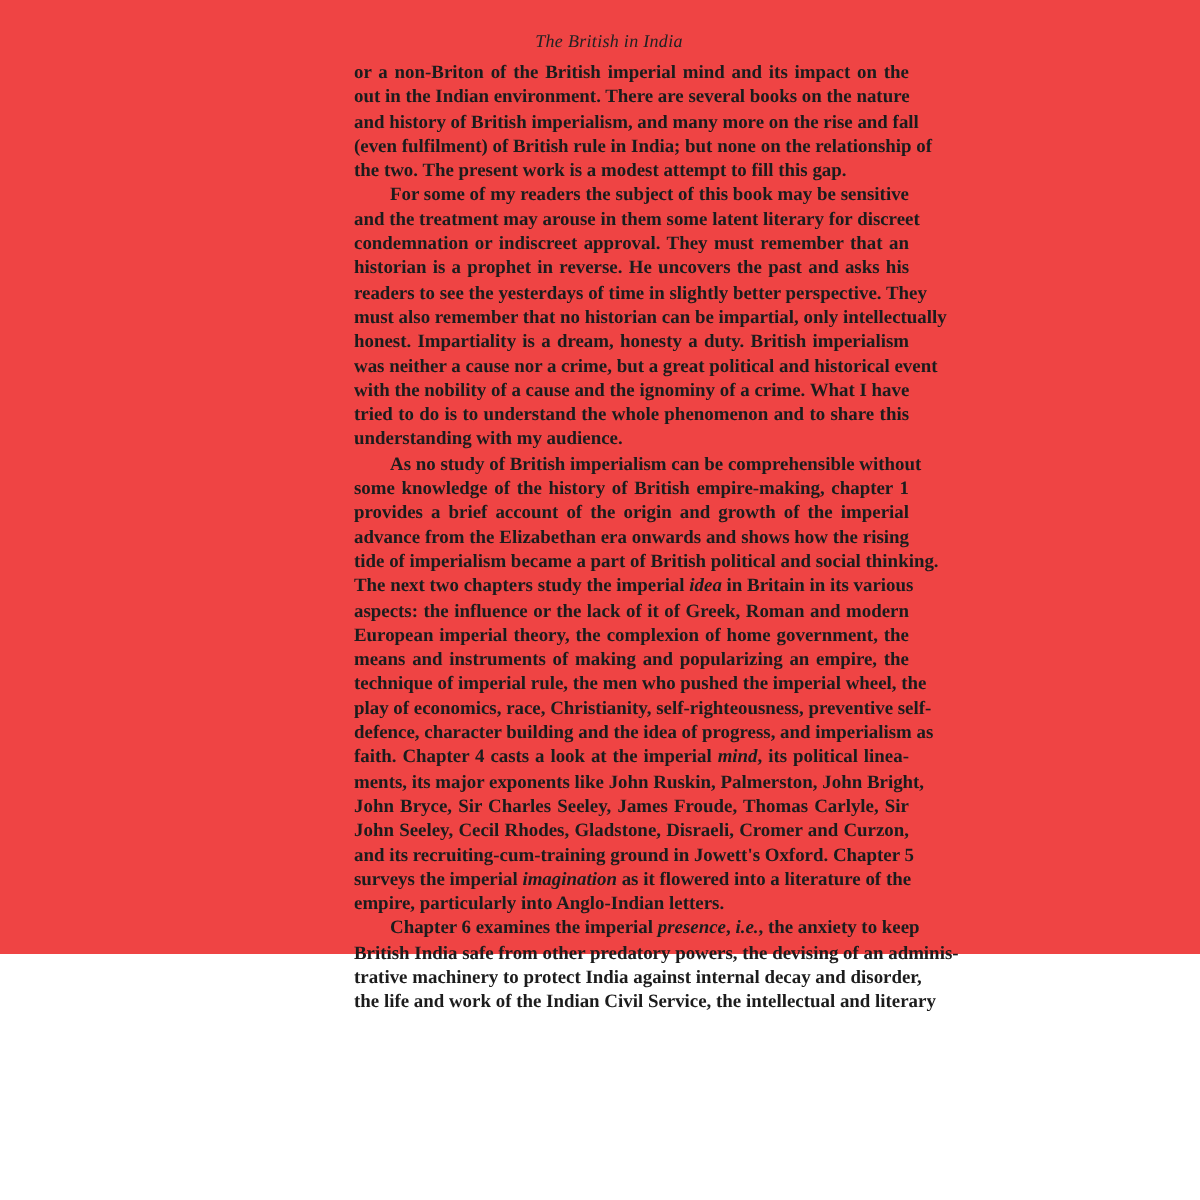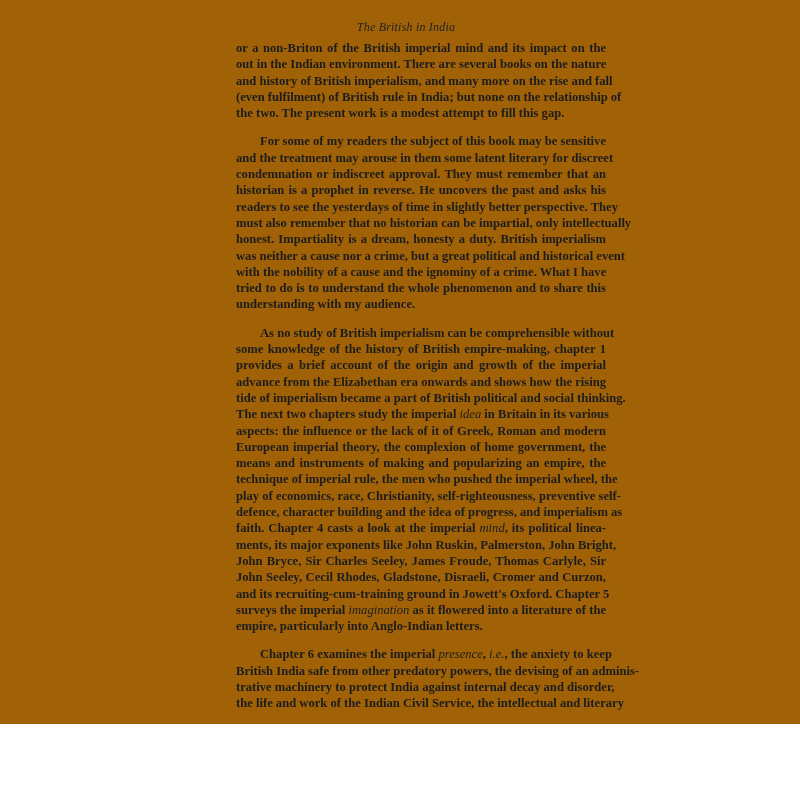--- a/index.html
+++ b/index.html
@@ -3,41 +3,41 @@
 <meta charset="utf-8">
 <style>
   html, body { margin:0; padding:0; }
   body {
     width:800px; height:800px; background:#ffffff; overflow:hidden;
     position:relative;
     font-family: "Liberation Serif", "DejaVu Serif", serif;
     color:#1a1a1a;
   }
   .page {
-    position:absolute; left:0; top:0; width:800px; height:724px;
-    background:#a16207;
+    position:absolute; left:0; top:0; width:800px; height:636px;
+    background:#ef4444;
   }
   .running-head {
     position:absolute; top:20px; left:221px; width:370px;
     text-align:center; font-style:italic; font-size:12px;
     letter-spacing:0.2px; color:#222;
   }
   .body-text {
     position:absolute; top:40px; left:236px; width:370px;
   }
   .line {
     display:block; height:16.3px; line-height:16.3px;
     font-size:12.6px; white-space:nowrap;
     text-align:justify; text-align-last:justify;
     font-weight:600; color:#1c1c1c;
   }
   .line.last { text-align-last:left; }
   .line.indent { padding-left:24px; }
-  .line.gap-before { margin-top:12px; }
-  em { font-style:italic; font-weight:400; }
+  .line.gap-before { margin-top:0; }
+  em { font-style:italic; font-weight:700; }
 </style>
 </head>
 <body>
 
 <div class="page">
   <div class="running-head">The British in India</div>
   <div class="body-text" id="body-text">
       <div>
         <span class="line">or a non-Briton of the British imperial mind and its impact on the</span>
         <span class="line">out in the Indian environment. There are several books on the nature</span>

